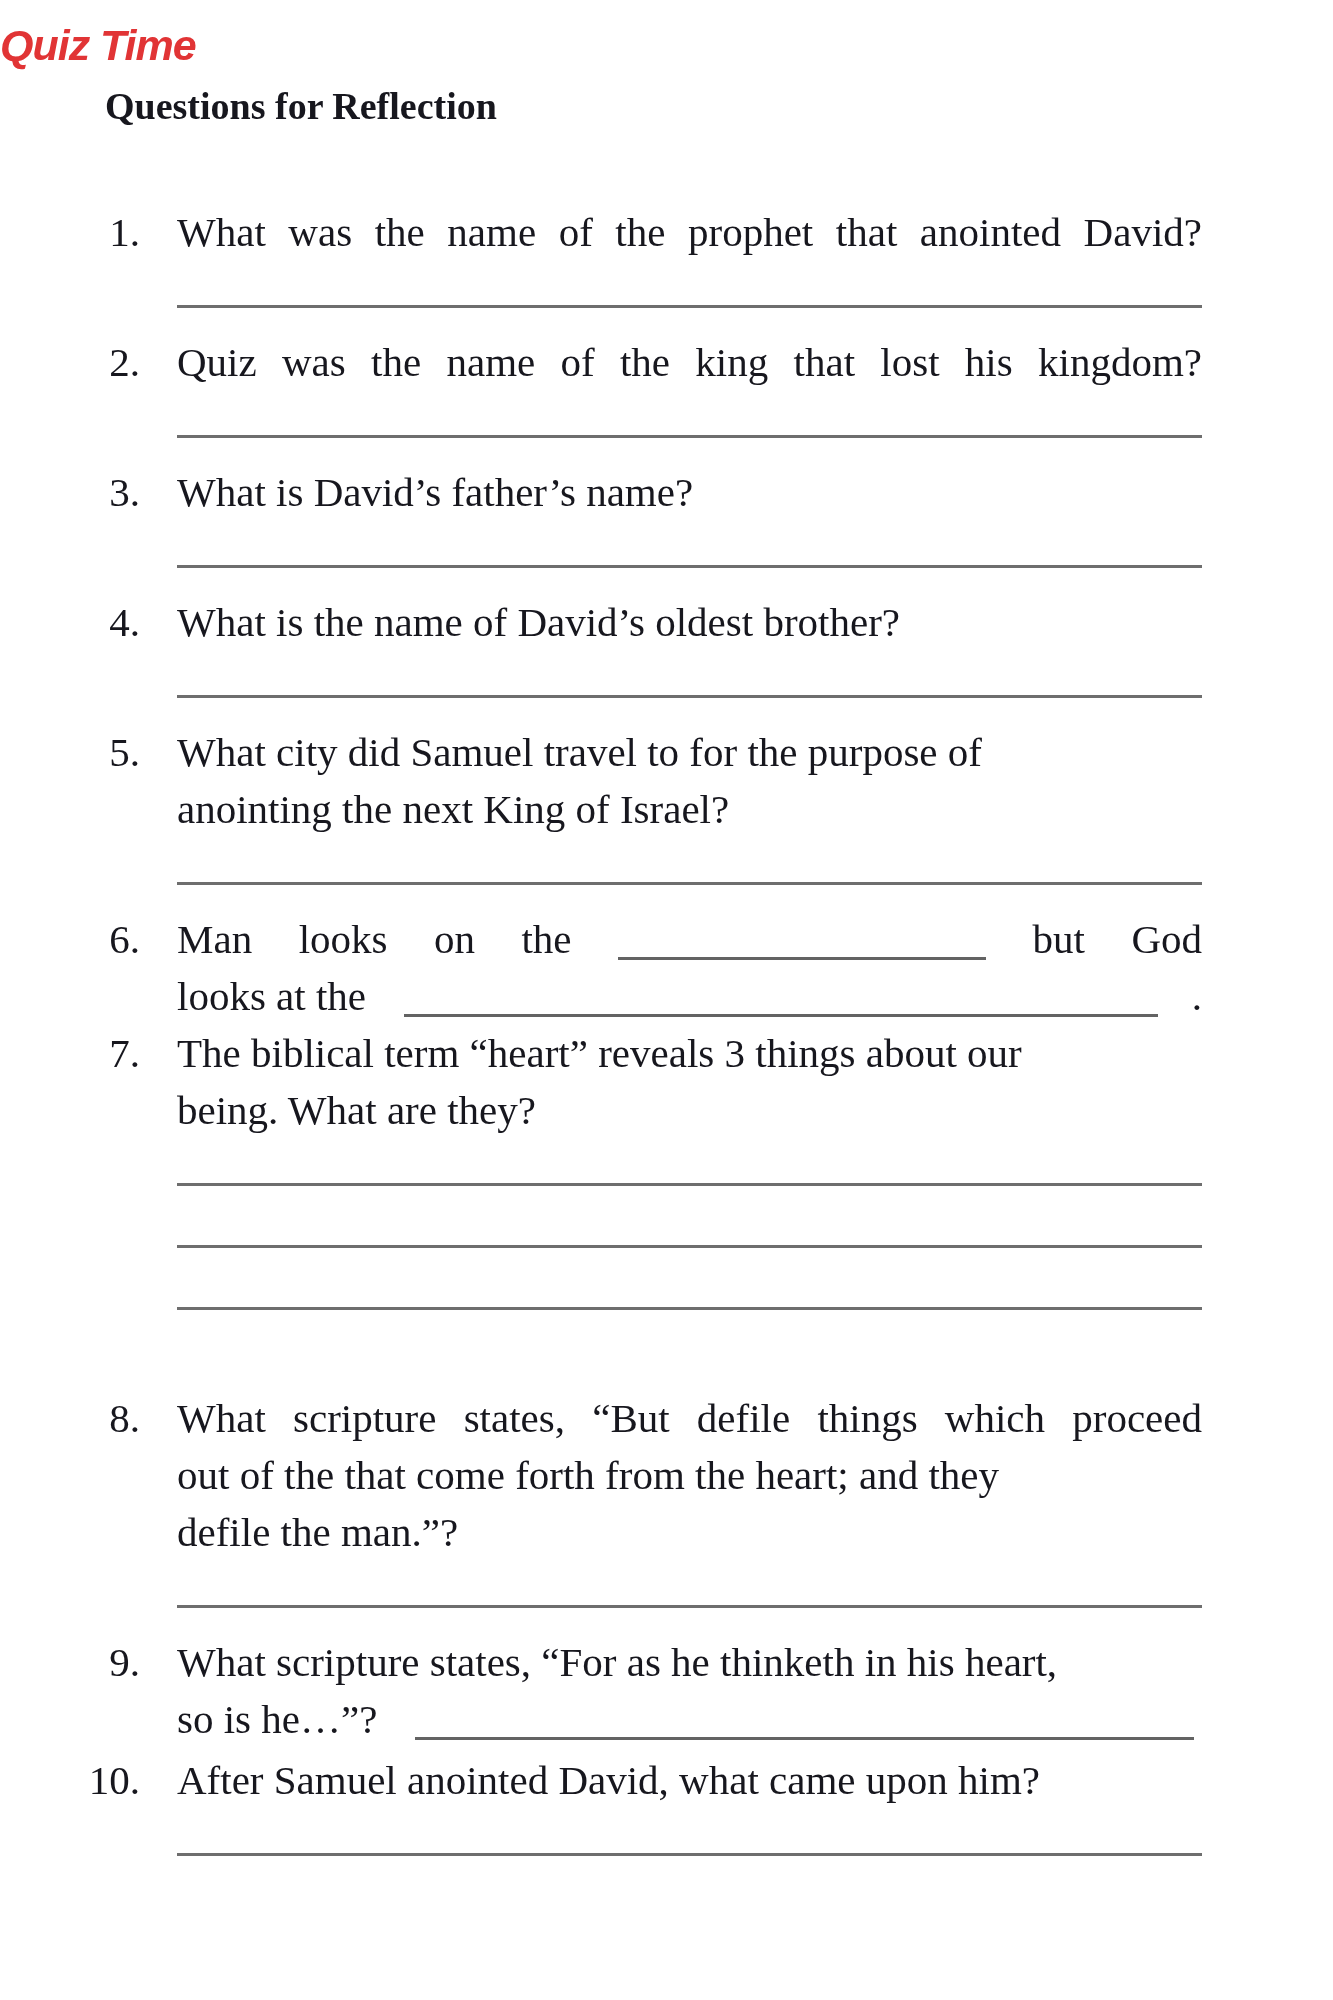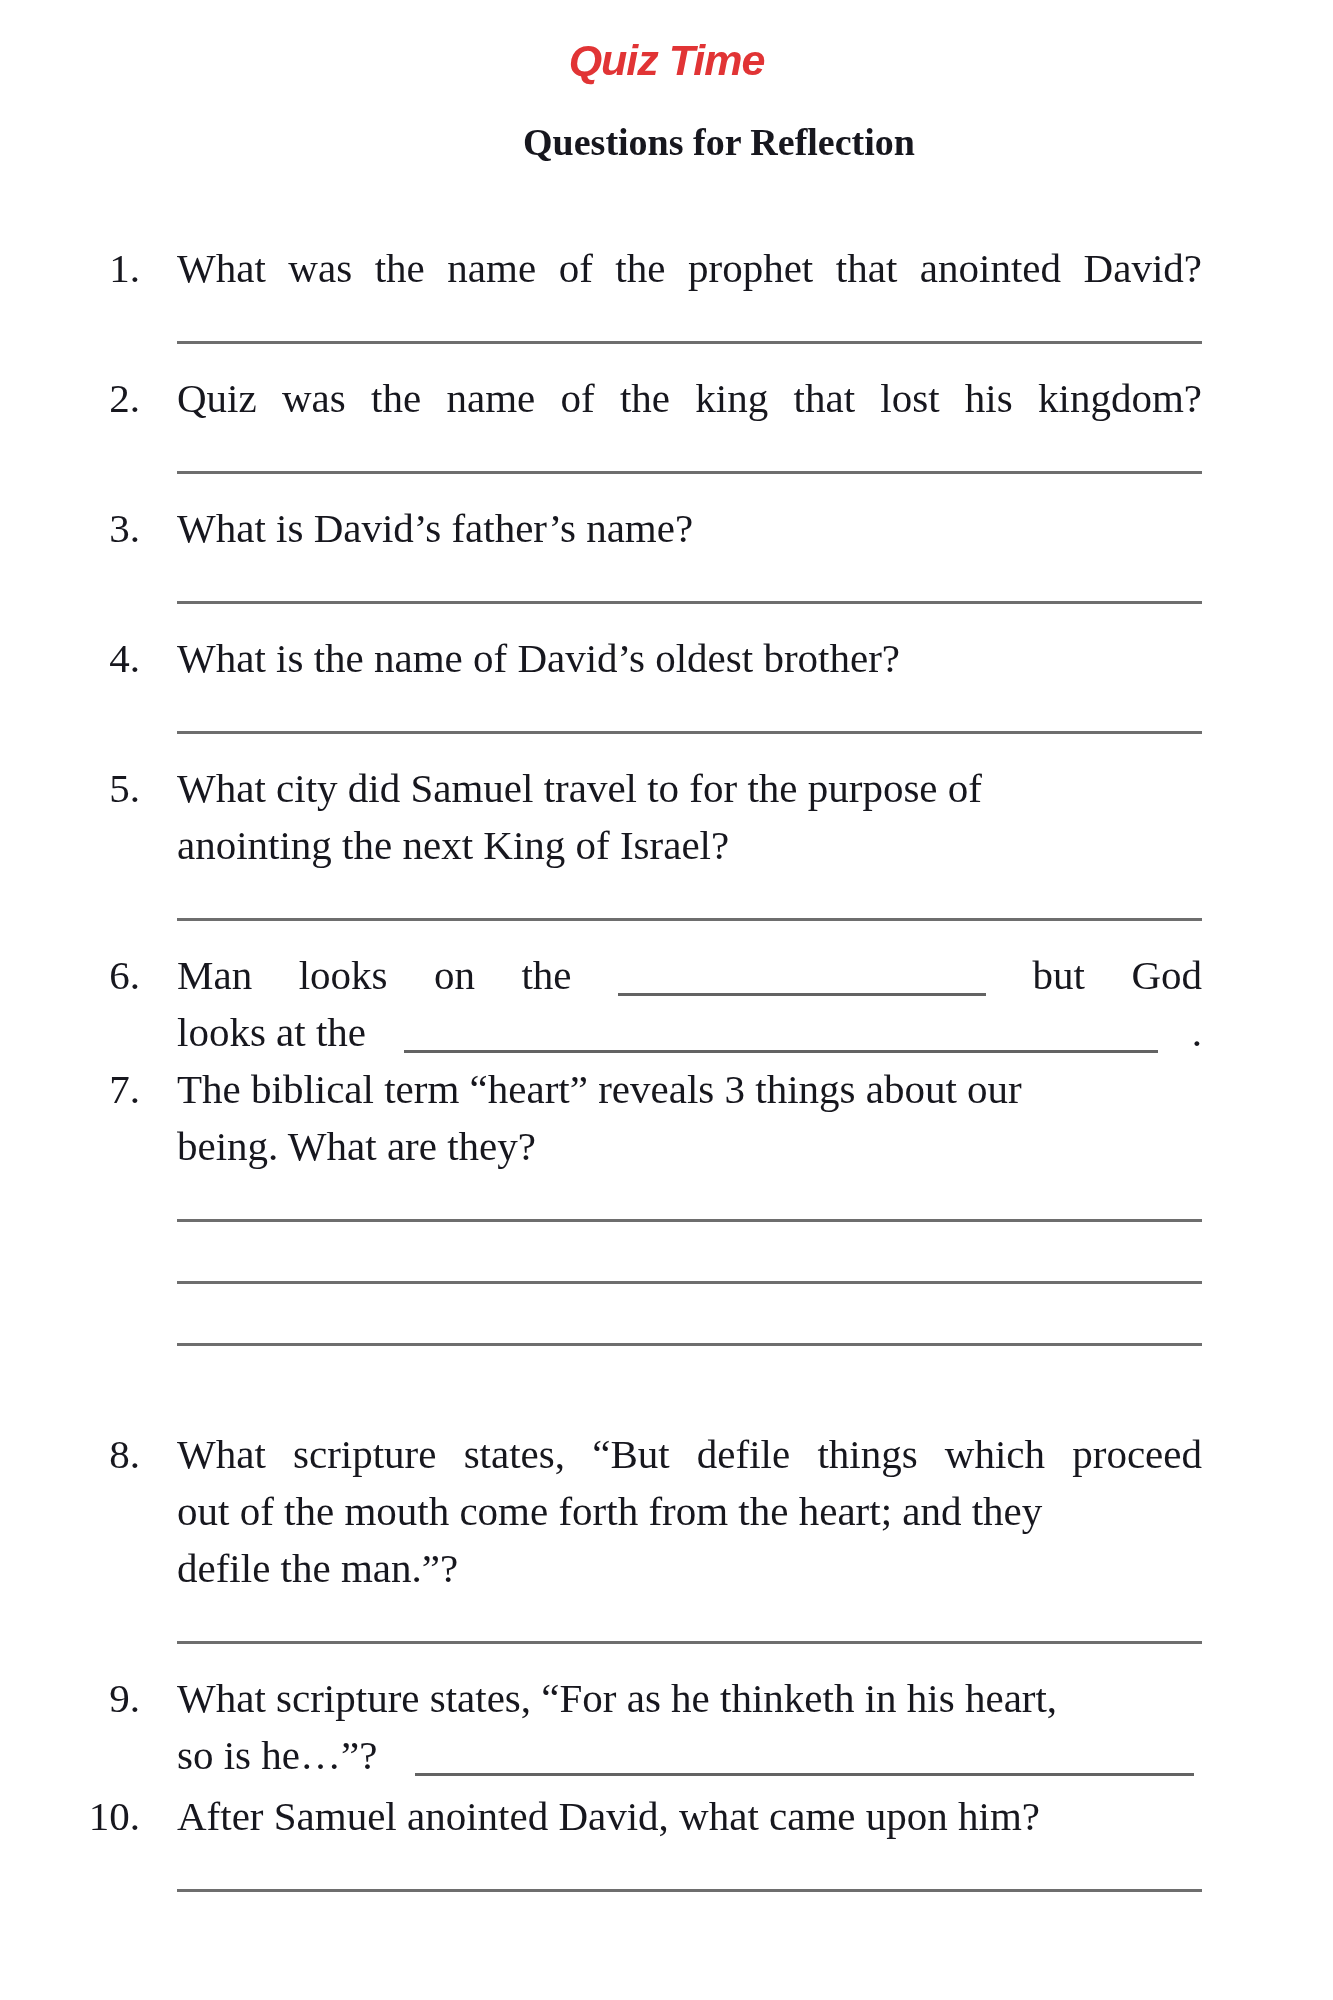--- a/index.html
+++ b/index.html
@@ -1,27 +1,27 @@
 <!DOCTYPE html>
 <html><head>
 <meta charset="utf-8">
 <style>
   html,body{margin:0;padding:0;background:#ffffff;}
   .page{
     width:1333px;height:2000px;background:#ffffff;overflow:hidden;position:relative;
     font-family:"Liberation Serif","DejaVu Serif",serif;color:#17171e;
   }
   .title{
-    padding-top:20px;text-align:center;
+    padding-top:20px;text-align:left;
     font-family:"Liberation Sans","DejaVu Sans",sans-serif;
     font-weight:bold;font-style:italic;font-size:43px;line-height:50px;
-    color:#e13435;letter-spacing:-1px;margin-top:15px;
+    color:#e13435;letter-spacing:-1px;
   }
   .heading{
-    margin:35px 0 0 105px;font-size:38px;line-height:45px;font-weight:bold;text-align:center;
+    margin:14px 0 0 105px;font-size:38px;line-height:45px;font-weight:bold;
   }
   .questions{margin-left:88px;width:1114px;}
   .q{display:flex;margin-top:26px;font-size:41px;line-height:57px;}
   .q-idx-0{margin-top:75px;}
   .q-idx-6{margin-top:0;}
   .q-idx-7{margin-top:80px;}
   .q-idx-9{margin-top:4px;}
   .qnum{flex:none;width:52px;margin-right:37px;text-align:right;white-space:nowrap;}
   .qbody{flex:none;width:1025px;}
   .qline{white-space:nowrap;}
@@ -102,21 +102,21 @@
           <div class="qline"><span>being. What are they?</span></div>
         </div>
       </div>
       <div class="ans"></div>
       <div class="ans"></div>
       <div class="ans"></div>
       <div class="q q-idx-7">
         <div class="qnum">8.</div>
         <div class="qbody">
           <div class="qline stretch"><span>What scripture states, “But defile things which proceed</span></div>
-          <div class="qline"><span>out of the mouth come forth from the heart; and they</span></div>
+          <div class="qline"><span>out of the that come forth from the heart; and they</span></div>
           <div class="qline"><span>defile the man.”?</span></div>
         </div>
       </div>
       <div class="ans"></div>
       <div class="q q-idx-8">
         <div class="qnum">9.</div>
         <div class="qbody">
           <div class="qline"><span>What scripture states, “For as he thinketh in his heart,</span></div>
           <div class="qline flexline">
             <span>so is he…”?</span>

